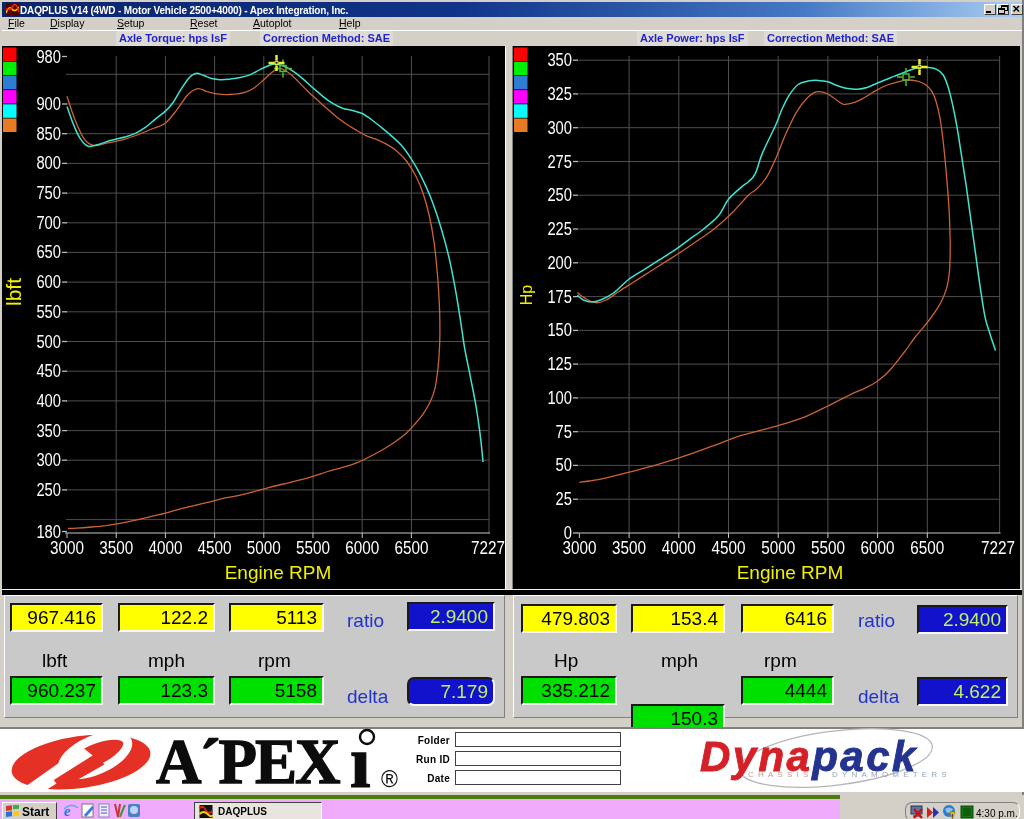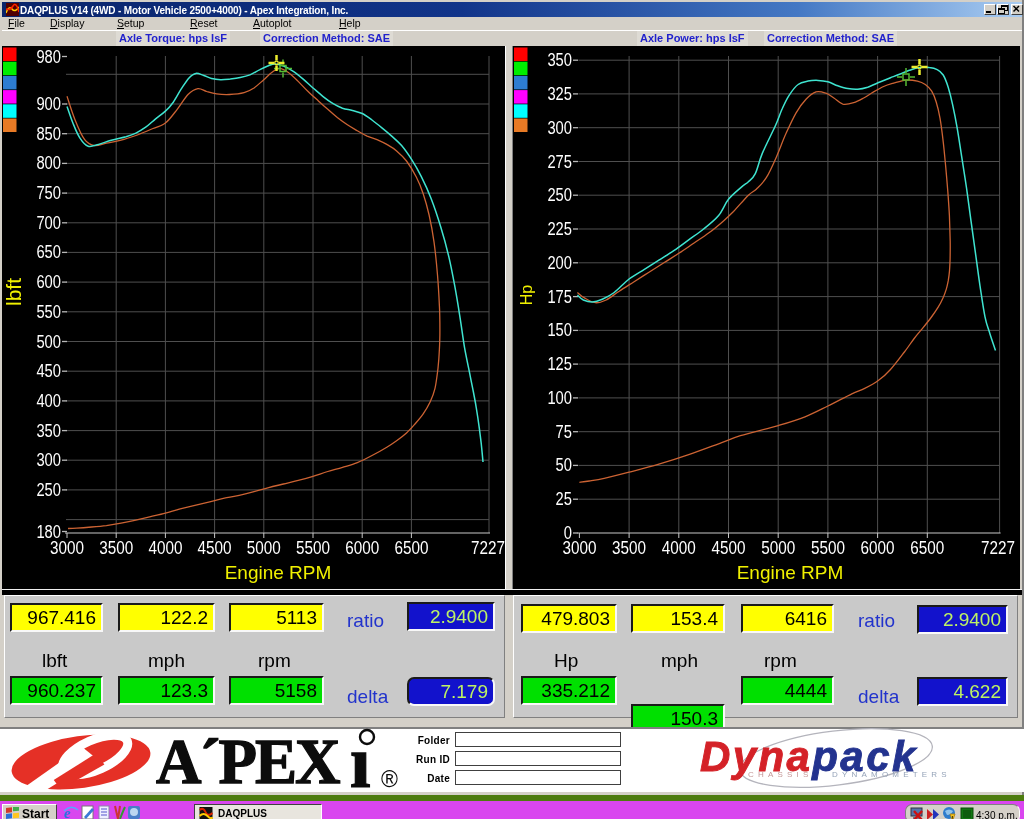--- a/index.html
+++ b/index.html
@@ -20,21 +20,21 @@
 .rpanel{position:absolute;top:595px;height:123px;background:#c9c9c9;border-top:1px solid #ffffff;border-left:1px solid #ffffff;border-bottom:1px solid #808080;border-right:1px solid #808080;}
 .vbox{position:absolute;height:29px;border-top:2px solid #1a1a1a;border-left:2px solid #1a1a1a;border-bottom:2px solid #f8f8f8;border-right:2px solid #f8f8f8;font-size:19px;color:#000;text-align:right;padding:2px 5px 0 0;}
 .ybox{background:#ffff00;}
 .gbox{background:#00e000;text-align:right;}
 .bbox{background:#1212cc;color:#bef264;}
 .rlab{position:absolute;font-size:19px;color:#000;}
 .blab{position:absolute;font-size:19px;color:#2233cc;}
 .wstrip{position:absolute;left:0px;top:727px;width:1024px;height:65px;background:#fff;border-top:2px solid #808080;}
 .fldlab{position:absolute;font-size:10px;font-weight:bold;color:#000;text-align:right;width:44px;letter-spacing:0.3px;}
 .fld{position:absolute;left:455px;width:166px;height:15px;background:#fff;border:1px solid #404040;}
-.taskbar{position:absolute;left:0px;top:795px;width:1024px;height:24px;background:#d946ef;border-top:6px solid #4d7c0f;}
+.taskbar{position:absolute;left:0px;top:795px;width:840px;height:24px;background:#f0abfc;border-top:4px solid #4d7c0f;}
 .startbtn{position:absolute;left:2px;top:3px;width:55px;height:19px;background:#d4d0c8;border-top:1px solid #fff;border-left:1px solid #fff;border-right:1px solid #404040;border-bottom:1px solid #404040;font-size:12px;font-weight:bold;}
 .taskbtn{position:absolute;left:194px;top:3px;width:128px;height:19px;background:#e8e5de;border-top:1px solid #404040;border-left:1px solid #404040;border-right:1px solid #fff;border-bottom:1px solid #fff;font-size:10px;font-weight:bold;}
 .tray{position:absolute;left:905px;top:3px;width:115px;height:19px;background:#d4d0c8;border-top:1px solid #808080;border-left:1px solid #808080;border-right:1px solid #fff;border-bottom:1px solid #fff;font-size:11px;border-radius:7px;}
 </style></head>
 <body>
 <div class="win"></div>
 <div class="title">
  <svg class="abs" style="left:4px;top:1px" width="13" height="13" viewBox="0 0 13 13">
       <rect width="13" height="13" fill="#500000"></rect>
       <path d="M0 10 Q3 2 6 6 T13 4" stroke="#ffcc00" fill="none" stroke-width="1.5"></path>

